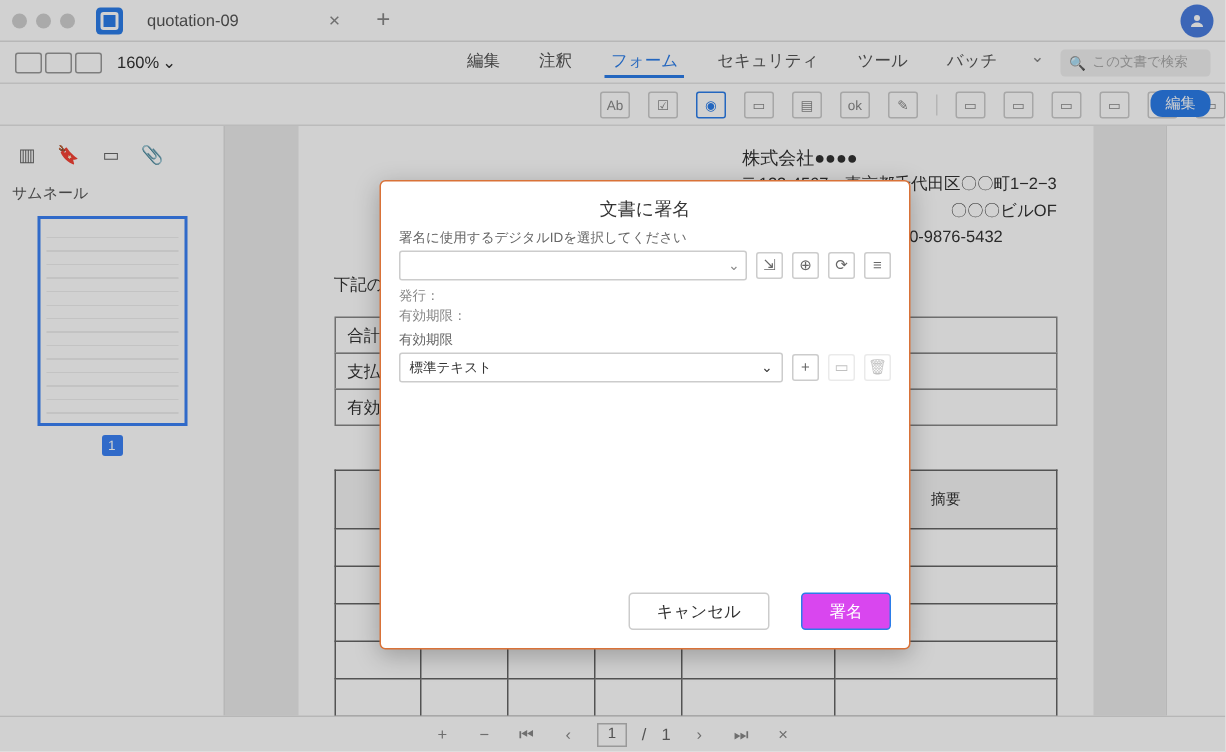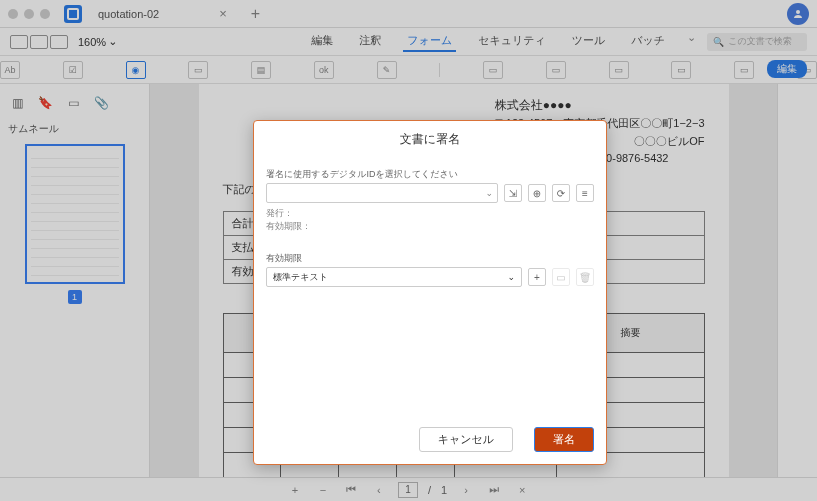--- a/index.html
+++ b/index.html
@@ -14,21 +14,21 @@
 .tab-add{color:#888;font-size:16px;margin-left:8px;cursor:pointer}
 .avatar{width:22px;height:22px;background:#4a7de0;border-radius:50%;margin-left:auto;display:flex;align-items:center;justify-content:center;color:#fff;font-size:12px}
 .toolbar{height:28px;background:#fff;display:flex;align-items:center;padding:0 10px;gap:10px;border-bottom:1px solid #e5e5e5}
 .view-btns{display:flex;gap:2px}
 .vbtn{width:18px;height:14px;border:1px solid #999;border-radius:2px;cursor:pointer}
 .zoom{font-size:11px;color:#333;display:flex;align-items:center;gap:2px;cursor:pointer}
 .menu{display:flex;gap:18px;margin-left:180px;font-size:11px;color:#555}
 .menu-item{cursor:pointer;padding:2px 4px}
 .menu-item.active{color:#2b7de9;border-bottom:2px solid #2b7de9;font-weight:500}
 .search{margin-left:auto;width:100px;height:18px;background:#f0f0f0;border-radius:3px;display:flex;align-items:center;padding:0 6px;gap:4px;font-size:9px;color:#aaa}
-.subtoolbar{height:28px;background:#fff;display:flex;align-items:center;justify-content:space-between;gap:12px;border-bottom:1px solid #e5e5e5;position:relative}
+.subtoolbar{height:28px;background:#fff;display:flex;align-items:center;justify-content:flex-end;gap:12px;border-bottom:1px solid #e5e5e5;position:relative}
 .stbtn{width:20px;height:18px;border:1px solid #ccc;border-radius:2px;display:flex;align-items:center;justify-content:center;font-size:9px;color:#888;cursor:pointer}
 .stbtn.active{border-color:#2b7de9;color:#2b7de9}
 .edit-pill{position:absolute;right:10px;top:4px;background:#2b7de9;color:#fff;font-size:10px;padding:2px 10px;border-radius:8px;cursor:pointer}
 .main{display:flex;height:calc(100% - 84px - 24px)}
 .sidebar{width:150px;background:#fff;border-right:1px solid #e0e0e0;padding:8px}
 .side-icons{display:flex;gap:12px;padding:4px 2px;margin-bottom:8px}
 .sico{width:16px;height:14px;cursor:pointer;display:flex;align-items:center;justify-content:center;font-size:12px;color:#666}
 .side-title{font-size:10px;color:#555;margin-bottom:8px}
 .thumb{width:100px;height:140px;border:2px solid #3b82f6;background:#fff;margin:0 auto;padding:4px;position:relative}
 .thumb-content{width:100%;height:100%;background:repeating-linear-gradient(to bottom,#fff 0,#fff 8px,#eee 8px,#eee 9px)}
@@ -44,43 +44,43 @@
 .doc-table{margin-top:30px;border-collapse:collapse;width:100%}
 .doc-table th,.doc-table td{border:1px solid #666;height:18px;font-size:10px;padding:12px 6px}
 .doc-table th{background:#f5f5f5;font-weight:normal}
 .right-rail{width:40px;background:#fff;border-left:1px solid #e0e0e0}
 .footer{height:24px;background:#fff;border-top:1px solid #e0e0e0;display:flex;align-items:center;justify-content:center;gap:10px;font-size:11px;color:#666}
 .fbtn{width:18px;height:16px;display:flex;align-items:center;justify-content:center;cursor:pointer;color:#888}
 .fbox{width:20px;height:16px;border:1px solid #bbb;text-align:center;font-size:10px;line-height:14px}
 .overlay{position:absolute;inset:0;background:rgba(0,0,0,0.18);z-index:50}
 .dialog{position:absolute;left:253px;top:120px;width:354px;background:#fff;border:1px solid #d97238;border-radius:4px;box-shadow:0 4px 16px rgba(0,0,0,0.25);z-index:60;padding:10px 12px 12px}
 .dlg-title{text-align:center;font-size:12px;margin-bottom:4px}
-.dlg-label{font-size:9px;color:#666;margin:20px 0 2px}
+.dlg-label{font-size:9px;color:#666;margin:4px 0 2px}
 .dlg-row{display:flex;align-items:center;gap:6px;margin-bottom:2px}
 .dlg-select{flex:1;height:20px;border:1px solid #ccc;border-radius:2px;display:flex;align-items:center;justify-content:flex-end;padding:0 4px;font-size:9px;color:#888;cursor:pointer}
 .dlg-ico{width:18px;height:18px;border:1px solid #ccc;border-radius:2px;display:flex;align-items:center;justify-content:center;font-size:10px;color:#666;cursor:pointer}
 .dlg-info{font-size:9px;color:#888;line-height:1.4;margin:4px 0}
 .dlg-select2{flex:1;height:20px;border:1px solid #ccc;border-radius:2px;display:flex;align-items:center;justify-content:space-between;padding:0 6px;font-size:9px;cursor:pointer}
 .dlg-body{height:130px}
 .dlg-actions{display:flex;justify-content:flex-end;gap:21px;margin-top:8px}
 .dlg-btn{padding:4px 18px;font-size:11px;border-radius:3px;cursor:pointer;border:1px solid #ccc;background:#fff}
-.dlg-btn.primary{background:#c2410c;color:#fff;border-color:#2b7de9}
+.dlg-btn.primary{background:#d946ef;color:#fff;border-color:#2b7de9}
 </style>
 </head>
 <body>
 
 <div class="titlebar">
   <div class="traffic">
     <div class="dot"></div>
     <div class="dot"></div>
     <div class="dot"></div>
   </div>
   <div class="app-ico"></div>
   <div class="tab">
-    <span>quotation-02</span>
+    <span>quotation-09</span>
     <span class="tab-close">×</span>
   </div>
   <span class="tab-add">+</span>
   <div class="avatar">
     <svg width="12" height="12" viewBox="0 0 24 24" fill="#fff">
         <circle cx="12" cy="8" r="4"></circle>
         <path d="M4 20c0-4 4-6 8-6s8 2 8 6z"></path>
       </svg>
   </div>
 </div>

